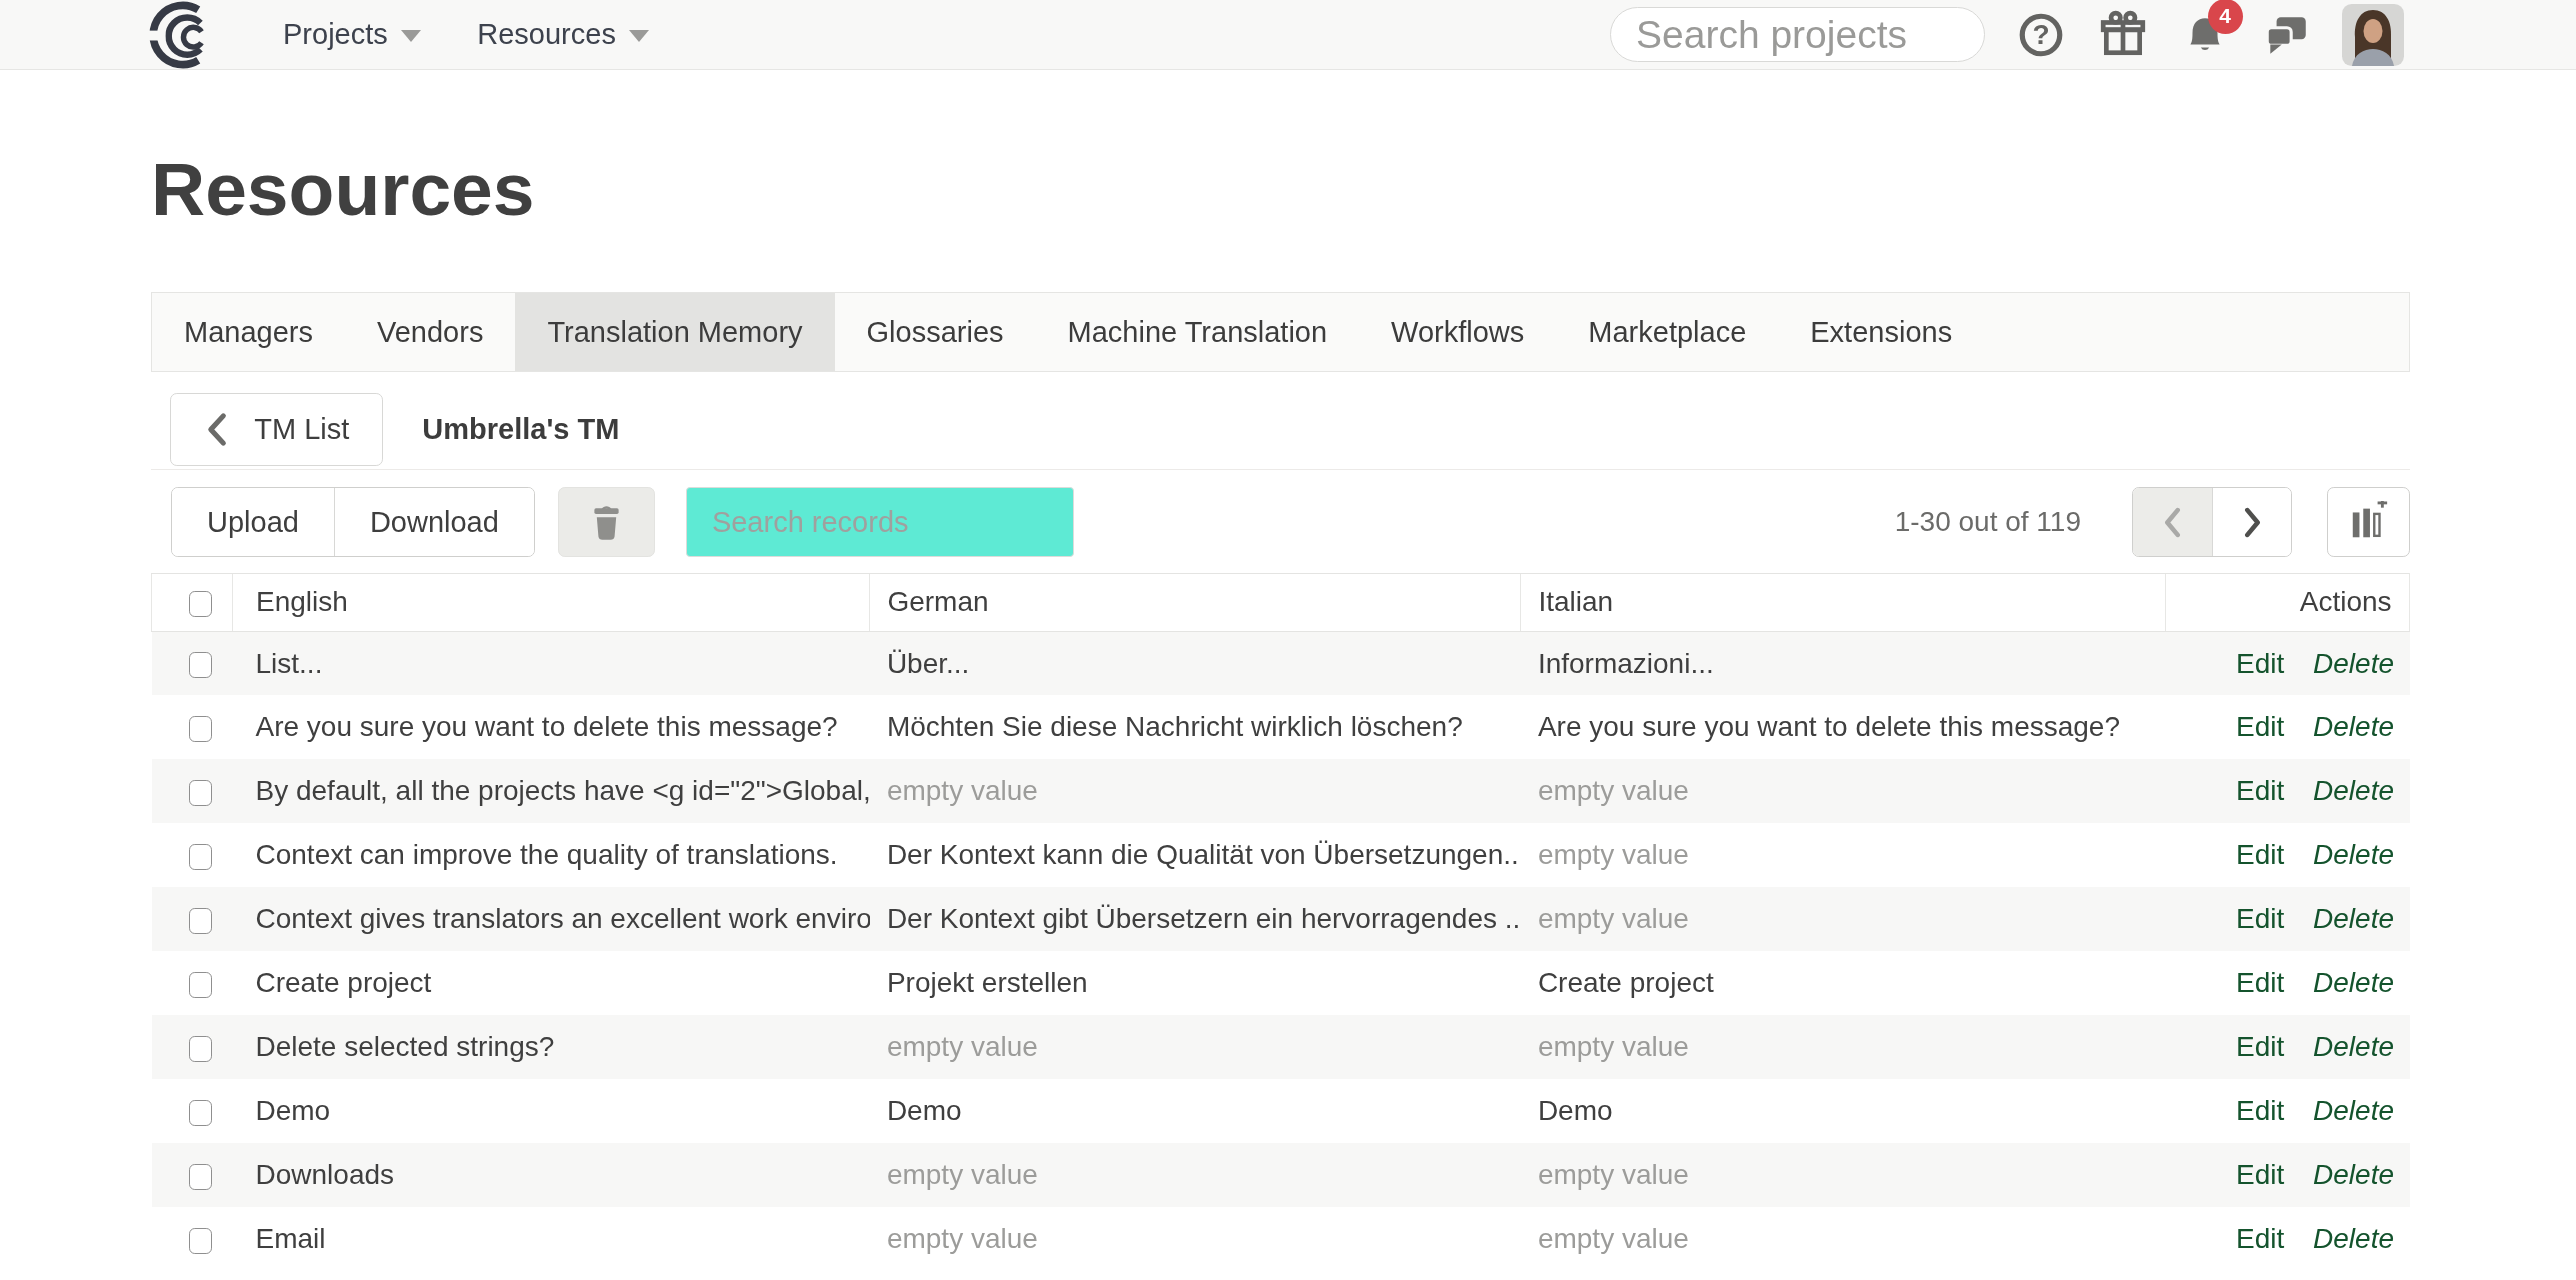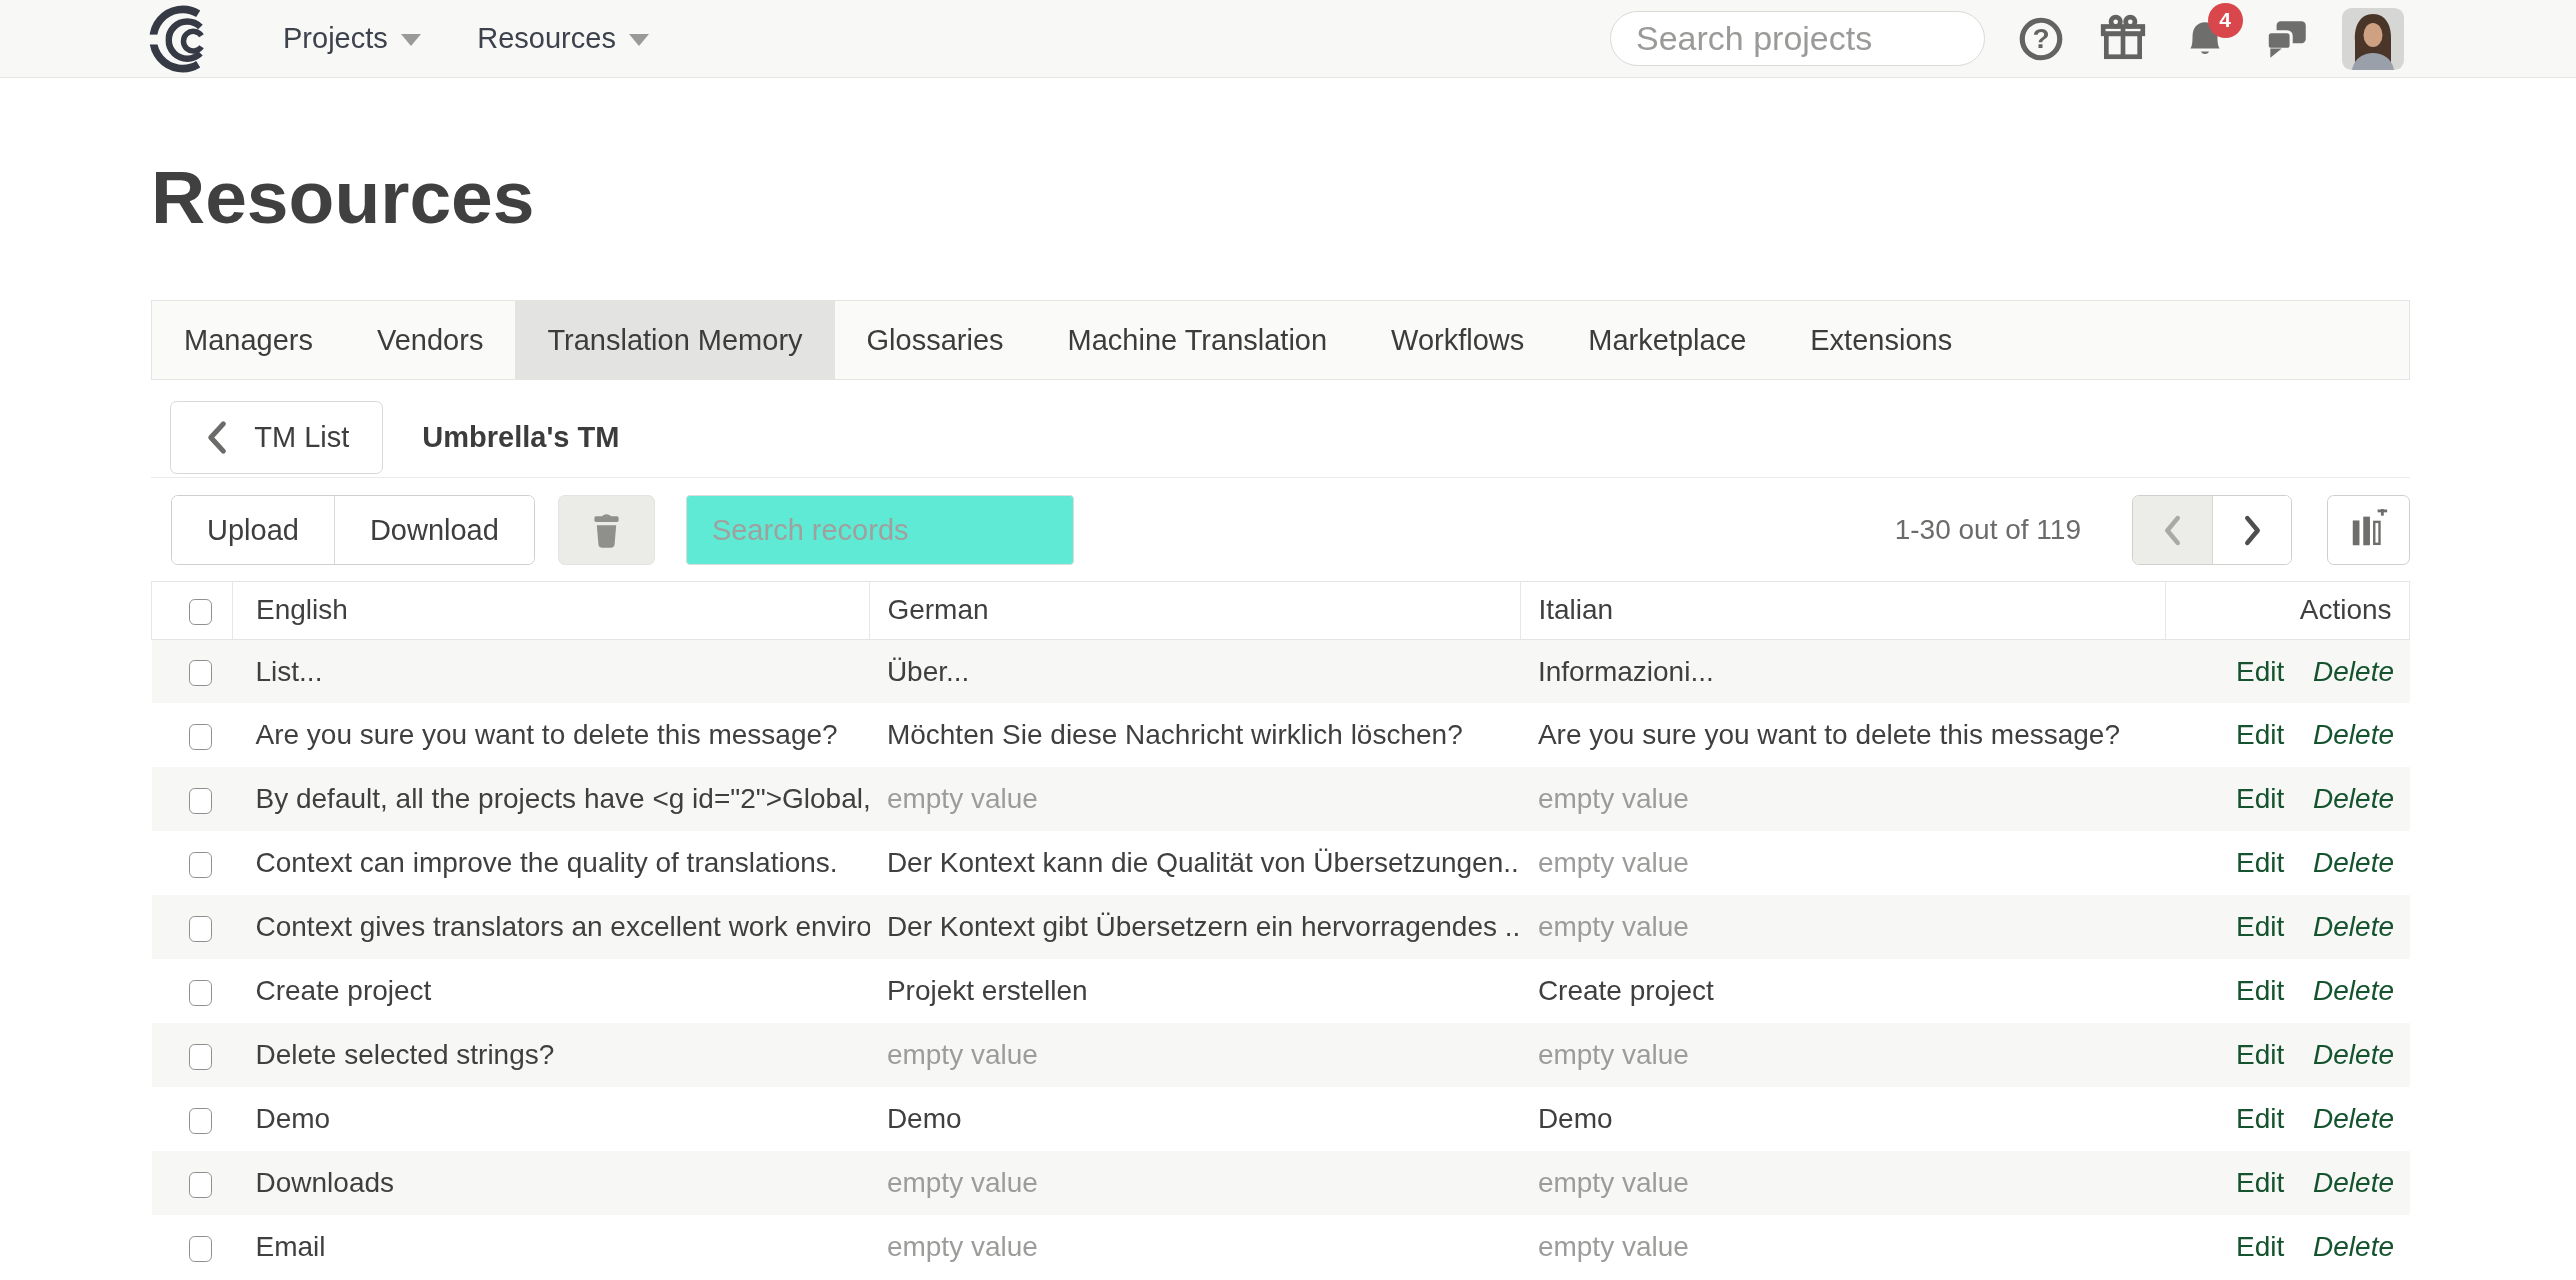--- a/index.html
+++ b/index.html
@@ -1,31 +1,31 @@
 <!DOCTYPE html>
 <html><head>
 <meta charset="utf-8">
 <style>
   * { margin:0; padding:0; box-sizing:border-box; }
   html,body { width:2576px; height:1281px; overflow:hidden; background:#fff;
               font-family:"Liberation Sans", sans-serif; color:#3e3e3e; }
 
   
-  .topbar { height:78px; background:#f8f8f7; border-bottom:1.9px solid #e6e6e4;
+  .topbar { height:70px; background:#f8f8f7; border-bottom:1.9px solid #e6e6e4;
             display:flex; align-items:center; padding:0 172px 0 149px; }
   .logo { width:70px; height:70px; margin-right:64px; cursor:pointer; flex:none; }
   .nav-item { display:flex; align-items:center; gap:13.5px; margin-right:56px;
               font-size:29px; color:#3d424d; cursor:pointer; }
   .caret { width:0; height:0; border-left:10.6px solid transparent; border-right:10.6px solid transparent;
            border-top:12.6px solid #9a9a98; margin-top:3.9px; }
   .search-pill { margin-left:auto; width:375px; height:55px; border:1.9px solid #d9d9d7;
                  border-radius:28px; background:#fff; display:flex; align-items:center;
                  padding:0 19.3px 0 25px; }
   .search-pill input { border:none; outline:none; background:transparent; flex:1;
-                       font-size:34px; color:#555; font-family:inherit; }
+                       font-size:39px; color:#555; font-family:inherit; }
   .search-pill input::placeholder { color:#9a9a98; }
   .icon-btn { width:52px; height:52px; margin-left:30px; display:flex; align-items:center;
               justify-content:center; position:relative; cursor:pointer; flex:none; }
   .badge { position:absolute; top:-9.7px; right:-11.6px; min-width:35px; height:35px;
            background:#d9464b; border-radius:17.4px; color:#fff; font-size:21px; font-weight:bold;
            display:flex; align-items:center; justify-content:center; padding:0 5.8px; }
   .avatar { width:62px; height:62px; border-radius:9.7px; overflow:hidden; margin-left:29px;
             cursor:pointer; flex:none; }
 
   

